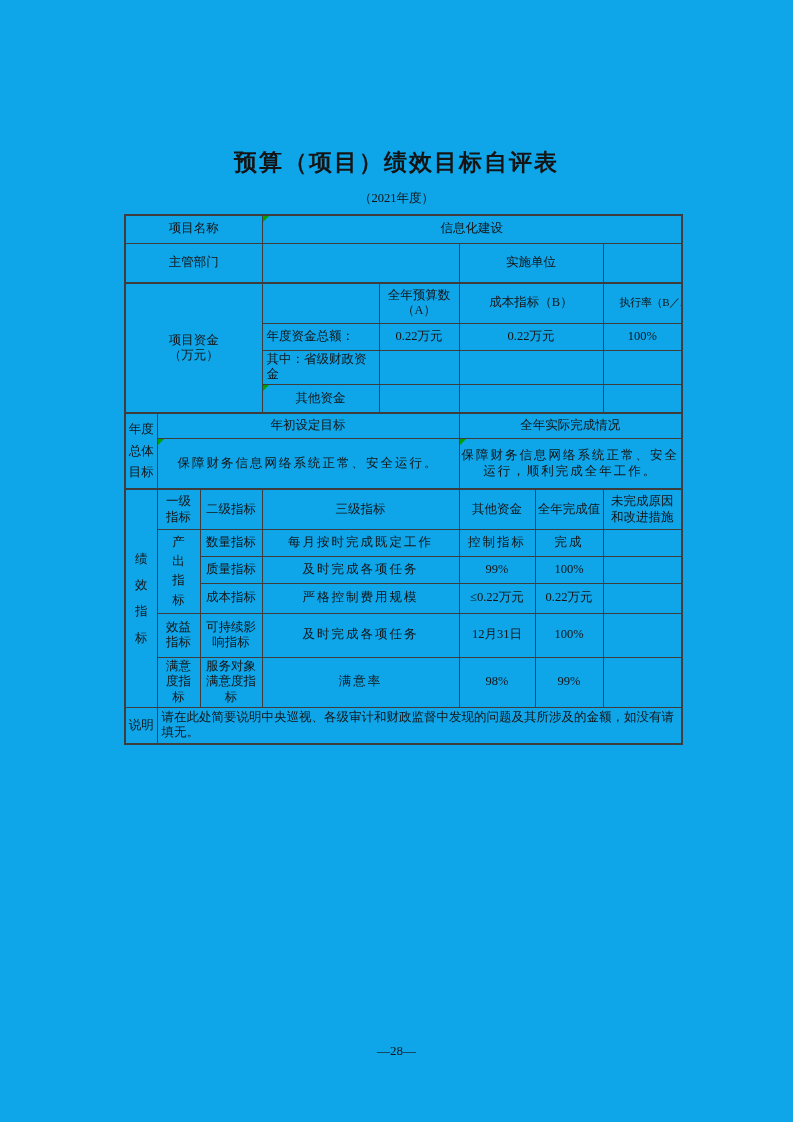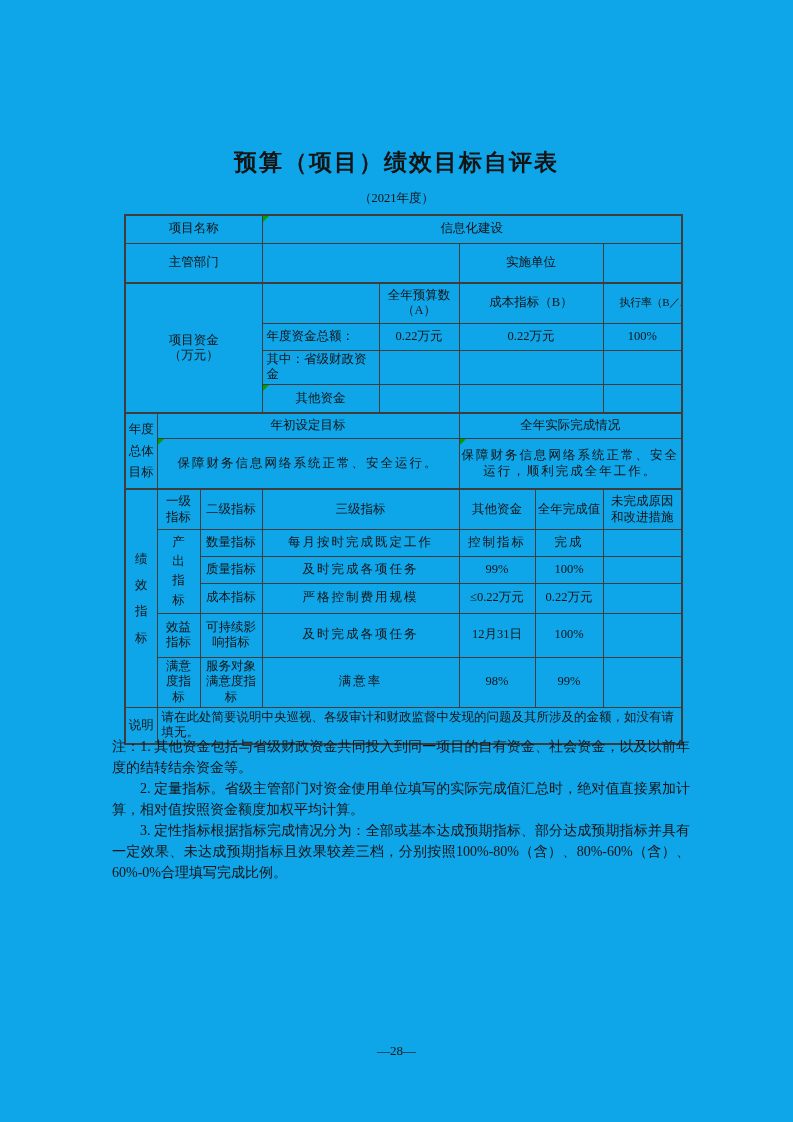--- a/index.html
+++ b/index.html
@@ -163,21 +163,16 @@
       <td></td>
     </tr>
 
     <tr style="height:37px">
       <td>说明</td>
       <td colspan="7" class="left">请在此处简要说明中央巡视、各级审计和财政监督中发现的问题及其所涉及的金额，如没有请填无。</td>
     </tr>
   </tbody>
     </table>
 
-  <div class="notes">
-    <p>注：1. 其他资金包括与省级财政资金共同投入到同一项目的自有资金、社会资金，以及以前年度的结转结余资金等。</p>
-    <p class="indent">2. 定量指标。省级主管部门对资金使用单位填写的实际完成值汇总时，绝对值直接累加计算，相对值按照资金额度加权平均计算。</p>
-    <p class="indent">3. 定性指标根据指标完成情况分为：全部或基本达成预期指标、部分达成预期指标并具有一定效果、未达成预期指标且效果较差三档，分别按照100%-80%（含）、80%-60%（含）、60%-0%合理填写完成比例。</p>
-  </div>
 
   <div class="page-number">—28—</div>
 
 </div>
 
 </body></html>

